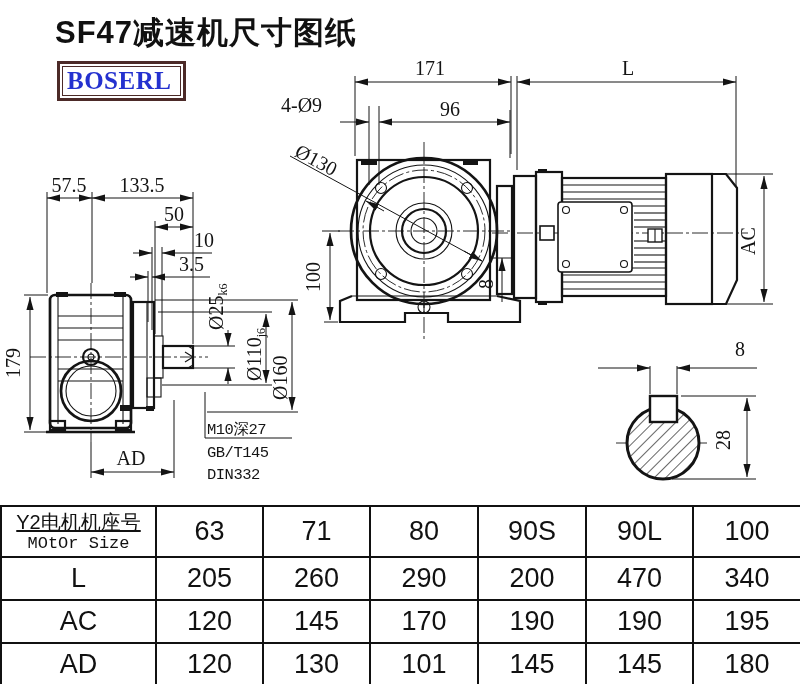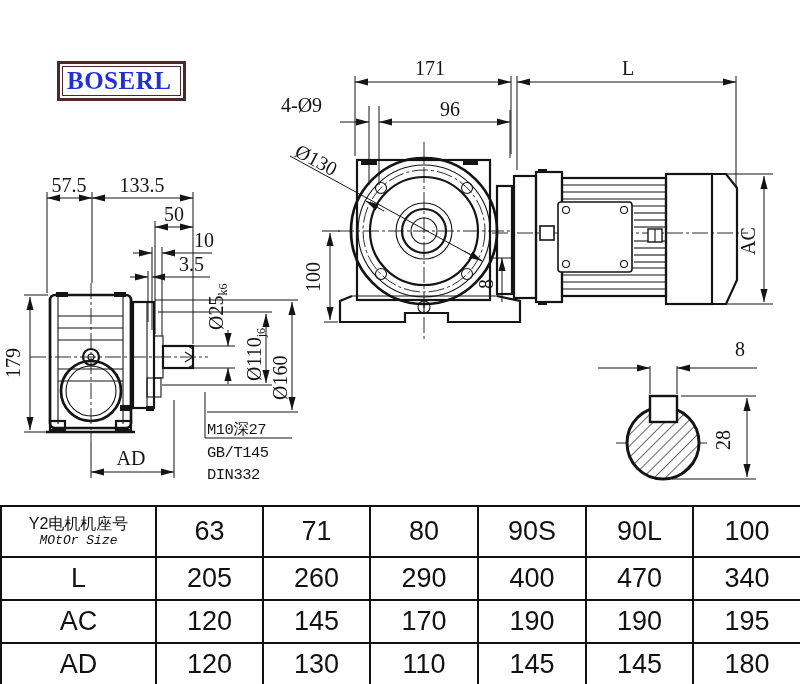--- a/index.html
+++ b/index.html
@@ -21,29 +21,30 @@
   .th{fill:none;stroke:#141414;stroke-width:1.1;}
   .dim,.ext{fill:none;stroke:#141414;stroke-width:1;}
   .cl{fill:none;stroke:#141414;stroke-width:0.9;stroke-dasharray:16 3 3 3;}
   .blk{fill:#141414;stroke:none;}
   
   .spec{position:absolute;left:0;top:505px;width:800px;height:179px;
         border-collapse:collapse;table-layout:fixed;}
   .spec td{border:2.5px solid #111;text-align:center;vertical-align:middle;
         font-size:27px;color:#111;padding:0;}
   .spec td.hd{font-size:20px;}
-  .hd .cn{font-size:16px;line-height:1.15;}
-  .hd .en{font-family:"Liberation Mono",monospace;font-size:13px;letter-spacing:0px;font-style:italic;}
+  .hd .cn{font-size:20px;line-height:1.15;text-decoration:underline;}
+  .hd .en{font-family:"Liberation Mono",monospace;font-size:17px;letter-spacing:0px;}
   .rowlab{font-size:22px;}
 </style>
 </head>
 <body>
 
 <div class="page">
 
+  <div class="title">SF47减速机尺寸图纸</div>
   <div class="logo">
     <span>BOSERL</span>
   </div>
 
   <svg width="800" height="505" viewBox="0 0 800 505">
     <defs>
       <marker id="arr" viewBox="0 0 12 8" refX="12" refY="4" markerWidth="13" markerHeight="8.7" orient="auto-start-reverse">
         <path d="M0,0.7 L12,4 L0,7.3 Z" fill="#141414"></path>
       </marker>
       <pattern id="hatch" patternUnits="userSpaceOnUse" width="8" height="8" patternTransform="rotate(45 0 0)">
@@ -284,37 +285,37 @@
       <td>80</td>
       <td>90S</td>
       <td>90L</td>
       <td>100</td>
     </tr>
     <tr style="height:43px">
       <td class="rowlab">L</td>
       <td>205</td>
       <td>260</td>
       <td>290</td>
-      <td>400</td>
+      <td>200</td>
       <td>470</td>
       <td>340</td>
     </tr>
     <tr style="height:43px">
       <td class="rowlab">AC</td>
       <td>120</td>
       <td>145</td>
       <td>170</td>
       <td>190</td>
       <td>190</td>
       <td>195</td>
     </tr>
     <tr style="height:42px">
       <td class="rowlab">AD</td>
       <td>120</td>
       <td>130</td>
-      <td>110</td>
+      <td>101</td>
       <td>145</td>
       <td>145</td>
       <td>180</td>
     </tr>
   </tbody>
     </table>
 </div>
 
 </body></html>

